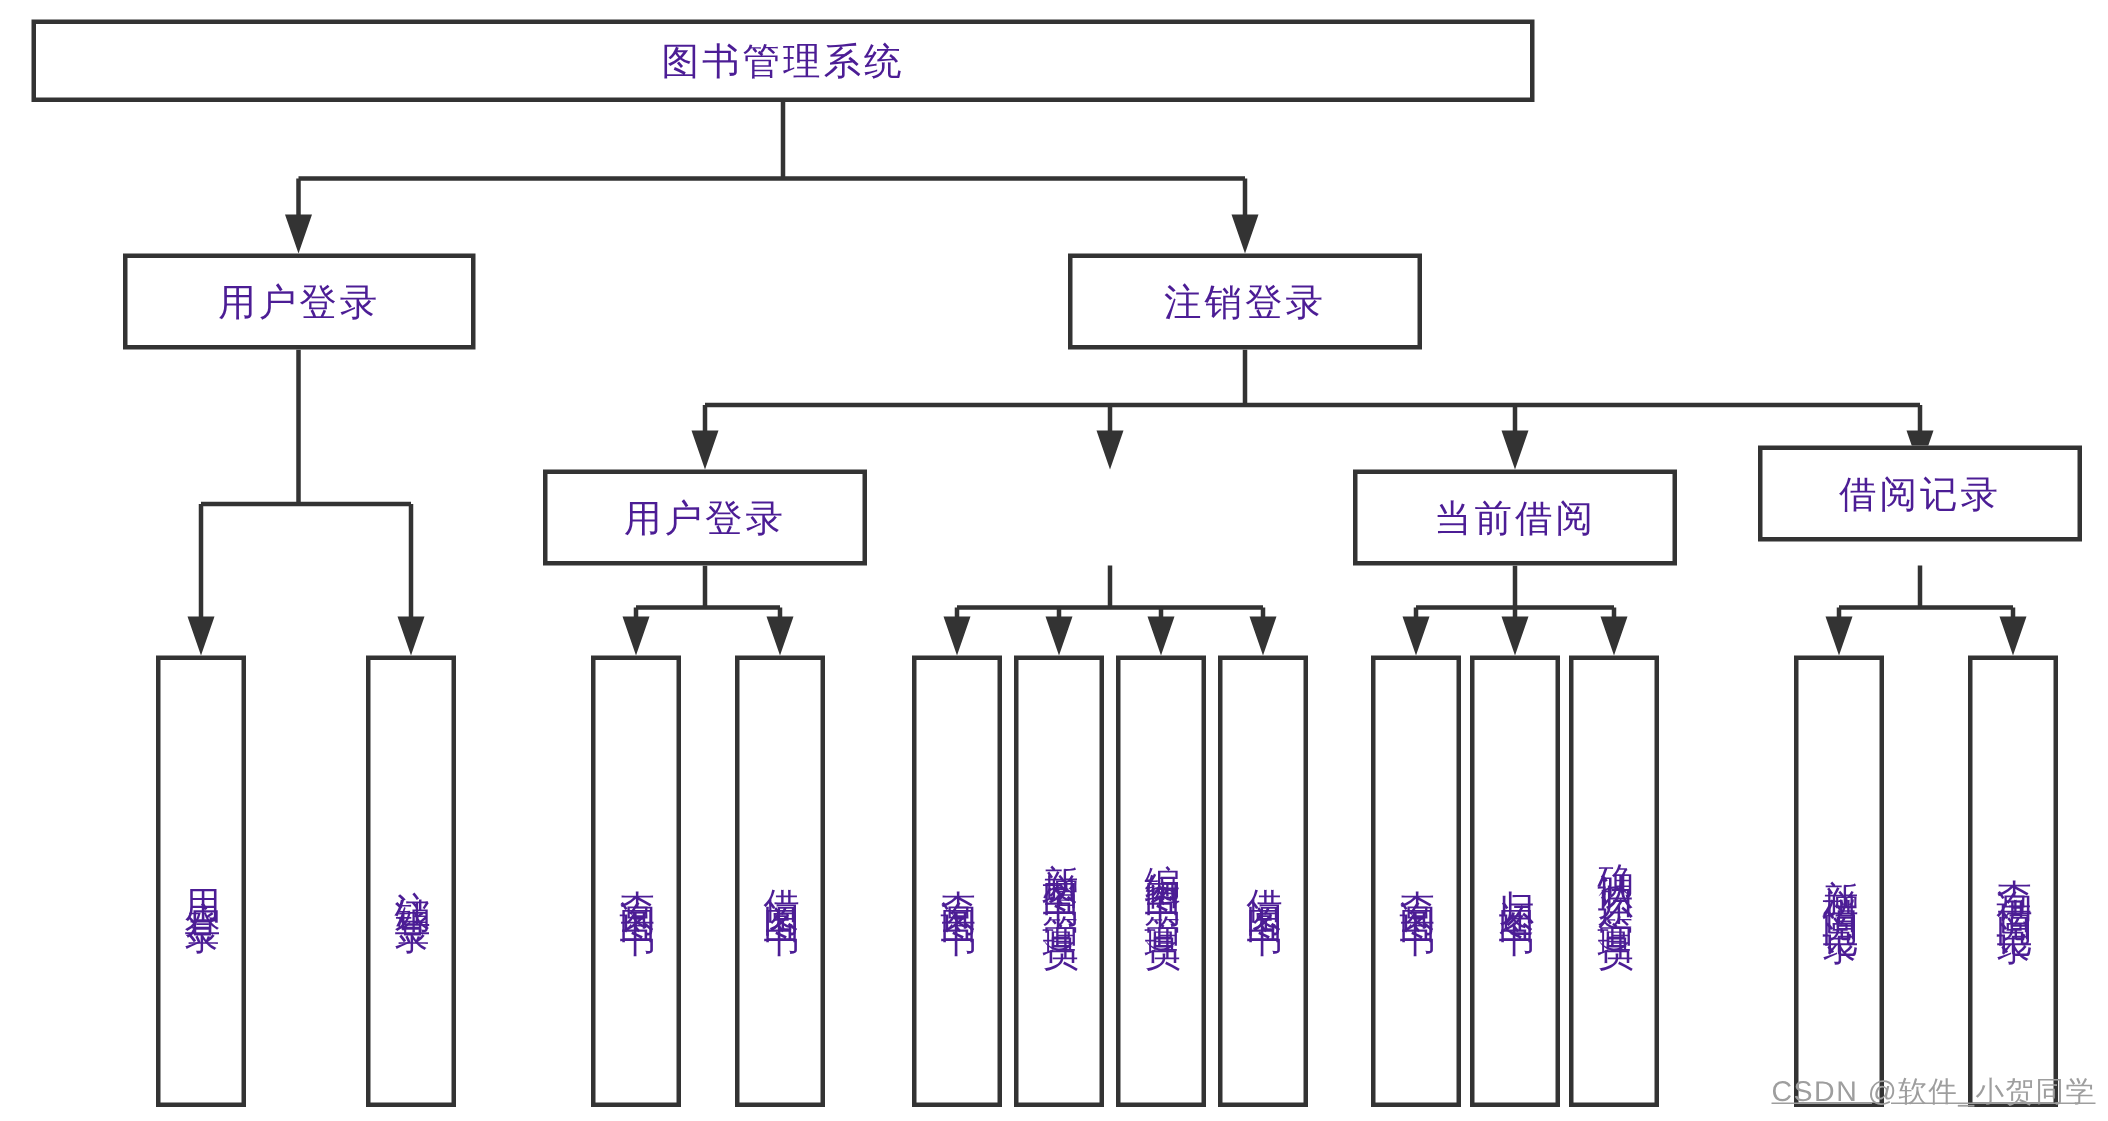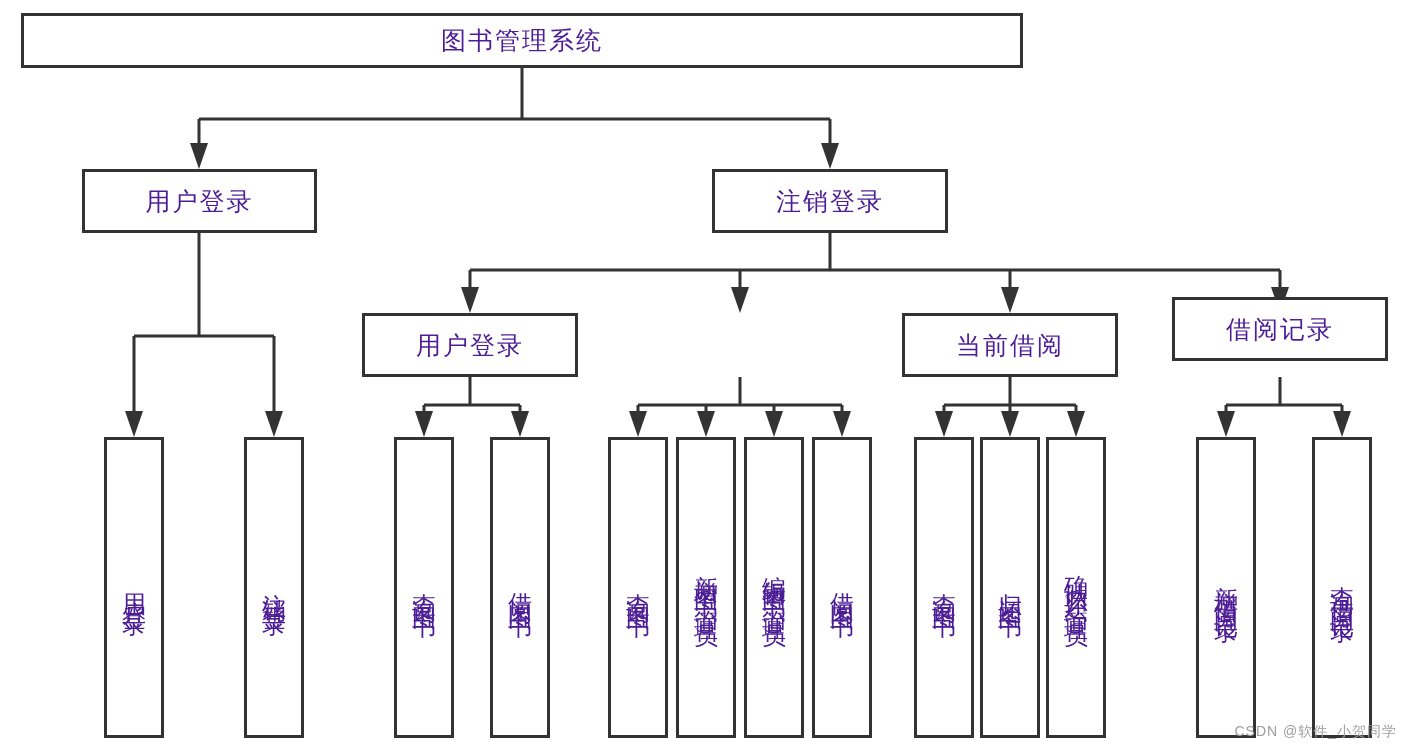--- a/index.html
+++ b/index.html
@@ -29,24 +29,25 @@
     writing-mode:vertical-rl;
     text-orientation:mixed;
     font-size:24px;
     letter-spacing:7px;
     line-height:1;
     white-space:normal;
   }
   .watermark {
     position:absolute;
     right:8px; bottom:6px;
-    font-size:14px;
+    font-size:19px;
     color:#9e9e9e;
     z-index:2;
     letter-spacing:1px;
+    text-decoration:underline;
   }
 </style>
 </head>
 <body>
 
 <div id="canvas">
 
   <svg id="connectors" width="1405" height="747" viewBox="0 0 1405 747">
 
     <path d="M522 68 V119 M199 119 H830 M199 119 V148 M830 119 V148" stroke="#333333" stroke-width="3" fill="none"></path>

